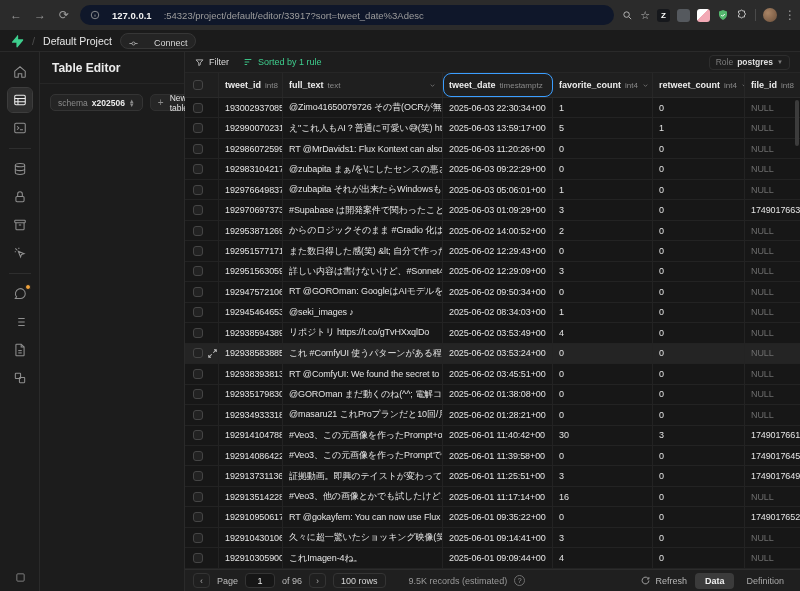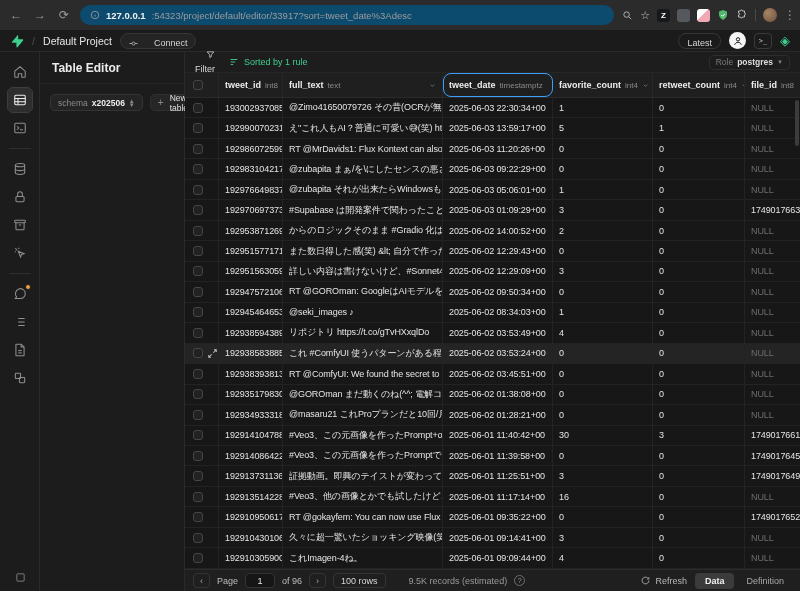--- a/index.html
+++ b/index.html
@@ -2,21 +2,21 @@
 <html><head>
 <meta charset="utf-8">
 <style>
   * { margin:0; padding:0; box-sizing:border-box; }
   html,body { width:800px; height:591px; background:#0f0f0f; font-family:"Liberation Sans","DejaVu Sans",sans-serif; -webkit-font-smoothing:antialiased; }
   .stage { position:relative; width:800px; height:591px; overflow:hidden; background:#171717; color:#ededed; }
 
   
   .browser { height:30px; background:#2b2b2b; display:flex; align-items:center; padding:0 8px; gap:8px; }
   .b-nav { color:#9a9a9a; font-size:12px; width:16px; text-align:center; flex:0 0 auto; }
-  .urlbar { flex:1; max-width:540px; height:20px; background:#0c4a6e; border-radius:10px; display:flex; align-items:center; padding:0 10px; gap:6px; overflow:hidden; }
+  .urlbar { flex:1; max-width:540px; height:20px; background:#0f172a; border-radius:10px; display:flex; align-items:center; padding:0 10px; gap:12px; overflow:hidden; }
   .urlbar .host { color:#f1f1f1; font-size:9.5px; font-weight:700; white-space:nowrap; }
   .urlbar .rest { color:#9d9d9d; font-size:9.5px; white-space:nowrap; overflow:hidden; }
   .b-icons { display:flex; align-items:center; gap:7px; margin-left:auto; }
   .ext { width:13px; height:13px; border-radius:3px; display:flex; align-items:center; justify-content:center; font-size:8px; flex:0 0 auto; }
   .b-sep { width:1px; height:12px; background:#4a4a4a; }
   .b-avatar { width:14px; height:14px; border-radius:50%; background:radial-gradient(circle at 35% 35%, #a98465, #6b4f3a); }
 
   
   .appbar { height:22px; background:#1b1b1b; border-bottom:1px solid #2a2a2a; display:flex; align-items:center; padding:0 10px; gap:8px; }
   .slash { color:#4d4d4d; font-size:11px; }
@@ -50,21 +50,21 @@
   .search .ph { white-space:nowrap; overflow:hidden; }
   .search .dd { margin-left:auto; font-size:6px; letter-spacing:-1px; color:#7a7a7a; }
   .sfilter { width:22px; height:17px; border:1px solid #303030; border-radius:5px; display:flex; align-items:center; justify-content:center; color:#9a9a9a; }
   .tlist { margin-top:6px; display:flex; flex-direction:column; }
   .titem { height:18px; display:flex; align-items:center; gap:7px; padding:0 3px; font-size:10px; color:#dcdcdc; border-radius:4px; }
   .titem svg { color:#7e7e7e; flex:0 0 auto; }
 
   
   .gridwrap { flex:1; display:flex; flex-direction:column; background:#171717; min-width:0; position:relative; }
   .toolbar { height:21px; background:#1d1d1d; border-bottom:1px solid #262626; display:flex; align-items:center; padding:0 10px; gap:14px; font-size:9px; }
-  .tb-btn { display:flex; align-items:flex-end; gap:5px; color:#d8d8d8;flex-direction:column; }
+  .tb-btn { display:flex; align-items:flex-end; gap:5px; color:#d8d8d8; }
   .tb-sort { display:flex; align-items:center; gap:5px; color:#3ecf8e; }
   .role { margin-left:auto; display:flex; align-items:center; gap:4px; border:1px solid #2d2d2d; border-radius:4px; height:15px; padding:0 6px; font-size:8.5px; }
   .role .lab { color:#7d7d7d; }
   .role .val { color:#dedede; font-weight:700; }
   .role .chev { color:#7d7d7d; font-size:6px; }
 
   .ghead { height:25px; background:#1f1f1f; border-bottom:1px solid #2a2a2a; display:flex; align-items:stretch; font-size:9px; }
   .hcell { display:flex; align-items:center; gap:4px; padding:0 6px; border-right:1px solid #272727; overflow:hidden; position:relative; }
   .hcell .cname { color:#ececec; font-weight:700; white-space:nowrap; }
   .hcell .ctype { color:#8a8a8a; font-size:8px; white-space:nowrap; }
@@ -153,33 +153,20 @@
     <span class="slash">/</span>
     <span class="proj">Default Project</span>
     <div class="pill">
       <svg width="9" height="9" viewBox="0 0 24 24" fill="none" stroke="#bdbdbd" stroke-width="2">
           <circle cx="12" cy="12" r="4"></circle>
           <line x1="1" y1="12" x2="8" y2="12"></line>
           <line x1="16" y1="12" x2="23" y2="12"></line>
         </svg>
       <span>Connect</span>
     </div>
-    <div class="appbar-right">
-      <div class="pill" style="background:transparent;">
-          <span>Latest</span>
-        </div>
-      <div class="avatar-w">
-        <svg width="10" height="10" viewBox="0 0 24 24" fill="none" stroke="#1b1b1b" stroke-width="2.4">
-            <circle cx="12" cy="8" r="4"></circle>
-            <path d="M4 21c1.5-4 4.5-6 8-6s6.5 2 8 6"></path>
-          </svg>
-      </div>
-      <div class="sqbtn">&gt;_</div>
-      <span class="gem">◈</span>
-    </div>
   </div>
 
   <div class="main">
 
     <div class="rail">
       <div class="rail-item">
         <svg width="14" height="14" viewBox="0 0 24 24" fill="none" stroke="currentColor" stroke-width="1.8">
             <path d="M3 10.5 12 3l9 7.5V20a1 1 0 0 1-1 1h-5v-6h-6v6H4a1 1 0 0 1-1-1z"></path>
           </svg>
       </div>

